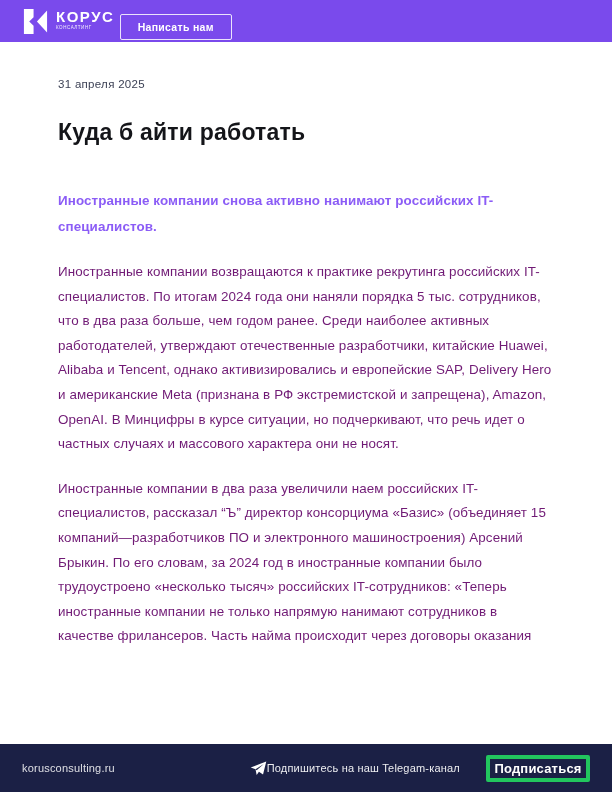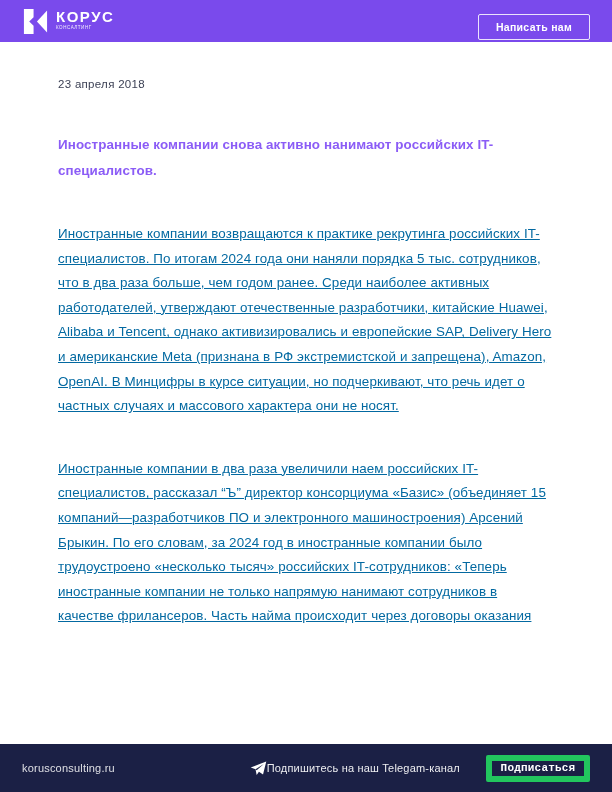--- a/index.html
+++ b/index.html
@@ -14,21 +14,21 @@
     background: #ffffff;
     overflow: hidden;
   }
 
   
   .header {
     height: 42px;
     background: #7a4aec;
     display: flex;
     align-items: center;
-    justify-content: space-between;
+    justify-content: flex-start;
     padding: 0 22px;
   }
   .logo { display: flex; align-items: center; gap: 7px; }
   .logo-mark { width: 27px; height: 27px; flex: 0 0 auto; }
   .logo-text { display: flex; flex-direction: column; line-height: 1; }
   .logo-name {
     color: #ffffff;
     font-size: 15px;
     font-weight: 700;
     letter-spacing: 1.5px;
@@ -78,26 +78,25 @@
   }
   .lead {
     margin-top: 42px;
     font-size: 13.4px;
     font-weight: 700;
     line-height: 26px;
     letter-spacing: 0.1px;
     color: #8b5cf6;
   }
   .para {
-    margin-top: 38px;
+    margin-top: 20px;
     font-size: 13.4px;
     line-height: 24.6px;
     letter-spacing: 0.1px;
-    color: #0369a1;
-    text-decoration: underline;
+    color: #701a75;
   }
 
   
   .footer {
     position: absolute;
     left: 0; right: 0; bottom: 0;
     height: 48px;
     background: #1b2045;
     display: flex;
     align-items: center;
@@ -117,25 +116,25 @@
   .tg-icon { width: 17px; height: 17px; flex: 0 0 auto; }
   .footer-tg-text {
     font-size: 11px;
     color: rgba(255,255,255,0.92);
     letter-spacing: 0.2px;
   }
   .footer-btn {
     width: 104px;
     height: 27px;
     background: transparent;
-    border: 6px solid #22c55e;
+    border: 4px solid #22c55e;
     border-radius: 2px;
     color: #ffffff;
-    font-family: Liberation Mono, monospace;
-    font-size: 11px;
+    font-family: Liberation Sans, sans-serif;
+    font-size: 13px;
     font-weight: 700;
     letter-spacing: 0.2px;
     display: flex;
     align-items: center;
     justify-content: center;
     cursor: pointer;
   }
 </style>
 </head>
 <body>
@@ -150,21 +149,22 @@
       </svg>
       <div class="logo-text">
         <span class="logo-name">КОРУС</span>
         <span class="logo-sub">КОНСАЛТИНГ</span>
       </div>
     </div>
     <button class="header-btn">Написать нам</button>
   </div>
 
   <div class="content">
-    <div class="date">23 апреля 2018</div>
+    <div class="date">31 апреля 2025</div>
+    <h1 class="title">Куда б айти работать</h1>
     <p class="lead">Иностранные компании снова активно нанимают российских IT-специалистов.</p>
     <p class="para">Иностранные компании возвращаются к практике рекрутинга российских IT-специалистов. По итогам 2024 года они наняли порядка 5 тыс. сотрудников, что в два раза больше, чем годом ранее. Среди наиболее активных работодателей, утверждают отечественные разработчики, китайские Huawei, Alibaba и Tencent, однако активизировались и европейские SAP, Delivery Hero и американские Meta (признана в РФ экстремистской и запрещена), Amazon, OpenAI. В Минцифры в курсе ситуации, но подчеркивают, что речь идет о частных случаях и массового характера они не носят.</p>
     <p class="para">Иностранные компании в два раза увеличили наем российских IT-специалистов, рассказал “Ъ” директор консорциума «Базис» (объединяет 15 компаний—разработчиков ПО и электронного машиностроения) Арсений Брыкин. По его словам, за 2024 год в иностранные компании было трудоустроено «несколько тысяч» российских IT-сотрудников: «Теперь иностранные компании не только напрямую нанимают сотрудников в качестве фрилансеров. Часть найма происходит через договоры оказания</p>
   </div>
 
   <div class="footer">
     <span class="footer-site">korusconsulting.ru</span>
     <div class="footer-tg">
       <svg class="tg-icon" viewBox="0 0 24 24" xmlns="http://www.w3.org/2000/svg" aria-hidden="true">
         <path d="M23 2 L1 10.6 L7.8 13 L9.4 21 L12.6 16.6 L18.4 20.4 Z M7.8 13 L19.5 5.5 L9.4 14.6 Z" fill="#ffffff"></path>

